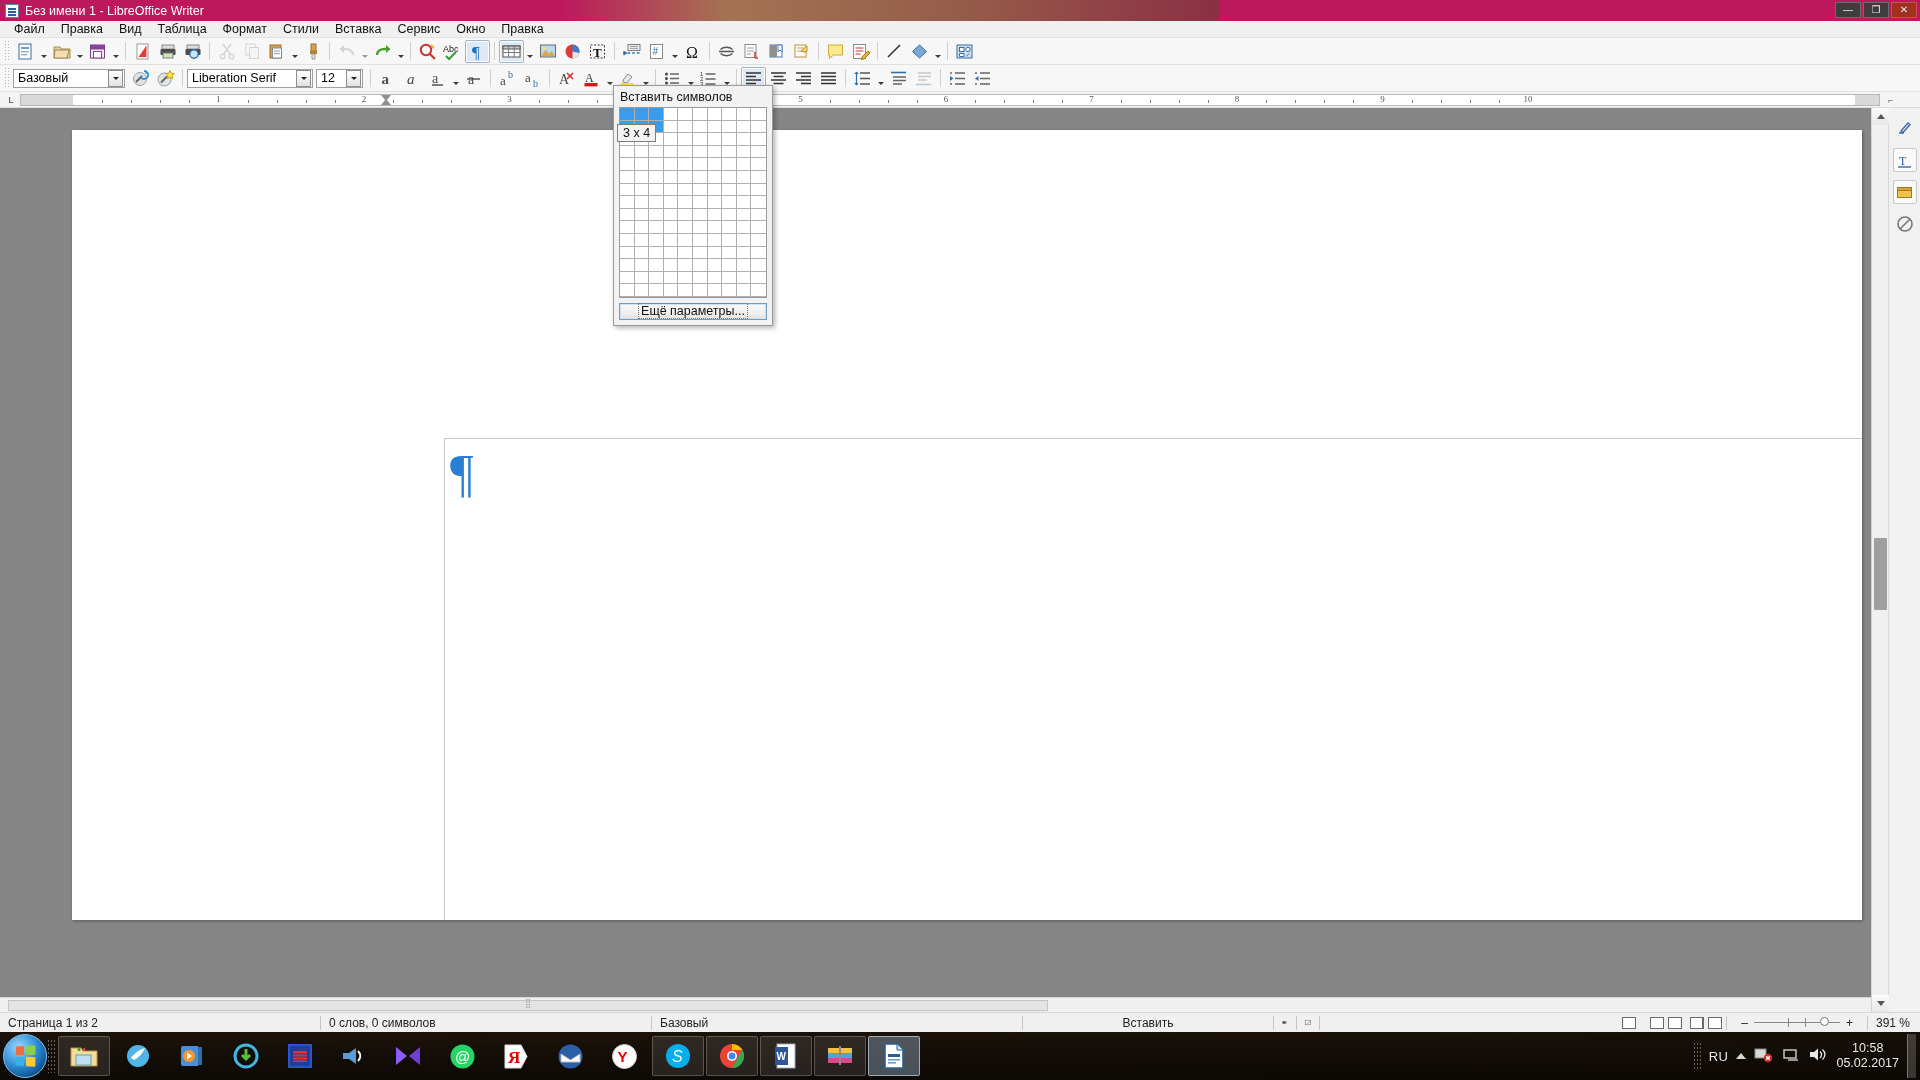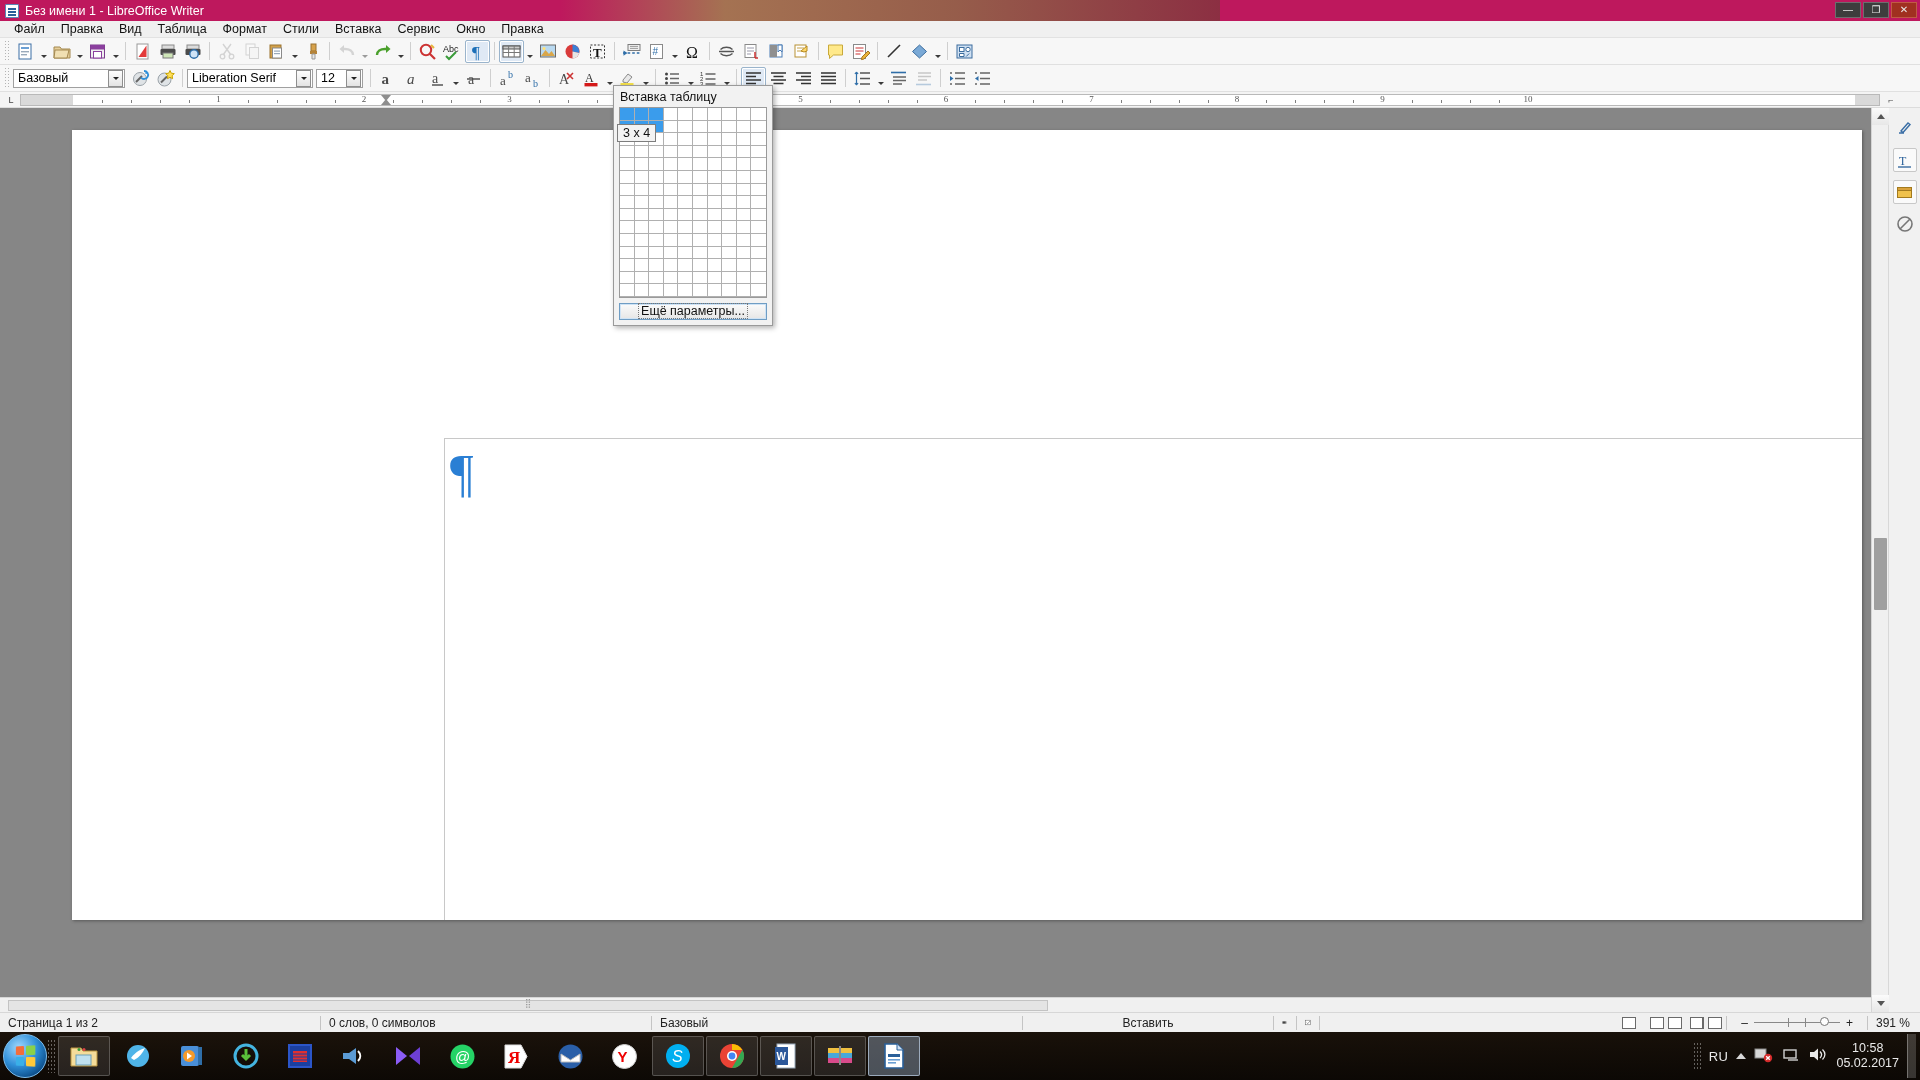--- a/index.html
+++ b/index.html
@@ -910,21 +910,21 @@
         <span class="notch" style="left:51px;"></span>
         <span class="zs-knob" style="left:66px;"></span>
       </span>
       <span style="padding:0 6px;">+</span>
     </div>
     <div class="divider"></div>
     <div class="cell" style="width:52px;justify-content:flex-end;padding-right:10px">391 %</div>
   </div>
 
   <div id="table-popup">
-    <div class="pop-title">Вставка таблицу</div>
+    <div class="pop-title">Вставить символов</div>
     <div id="grid-box">
       <div id="grid">
           <div class="gcell sel"></div>
           <div class="gcell sel"></div>
           <div class="gcell sel"></div>
           <div class="gcell"></div>
           <div class="gcell"></div>
           <div class="gcell"></div>
           <div class="gcell"></div>
           <div class="gcell"></div>

